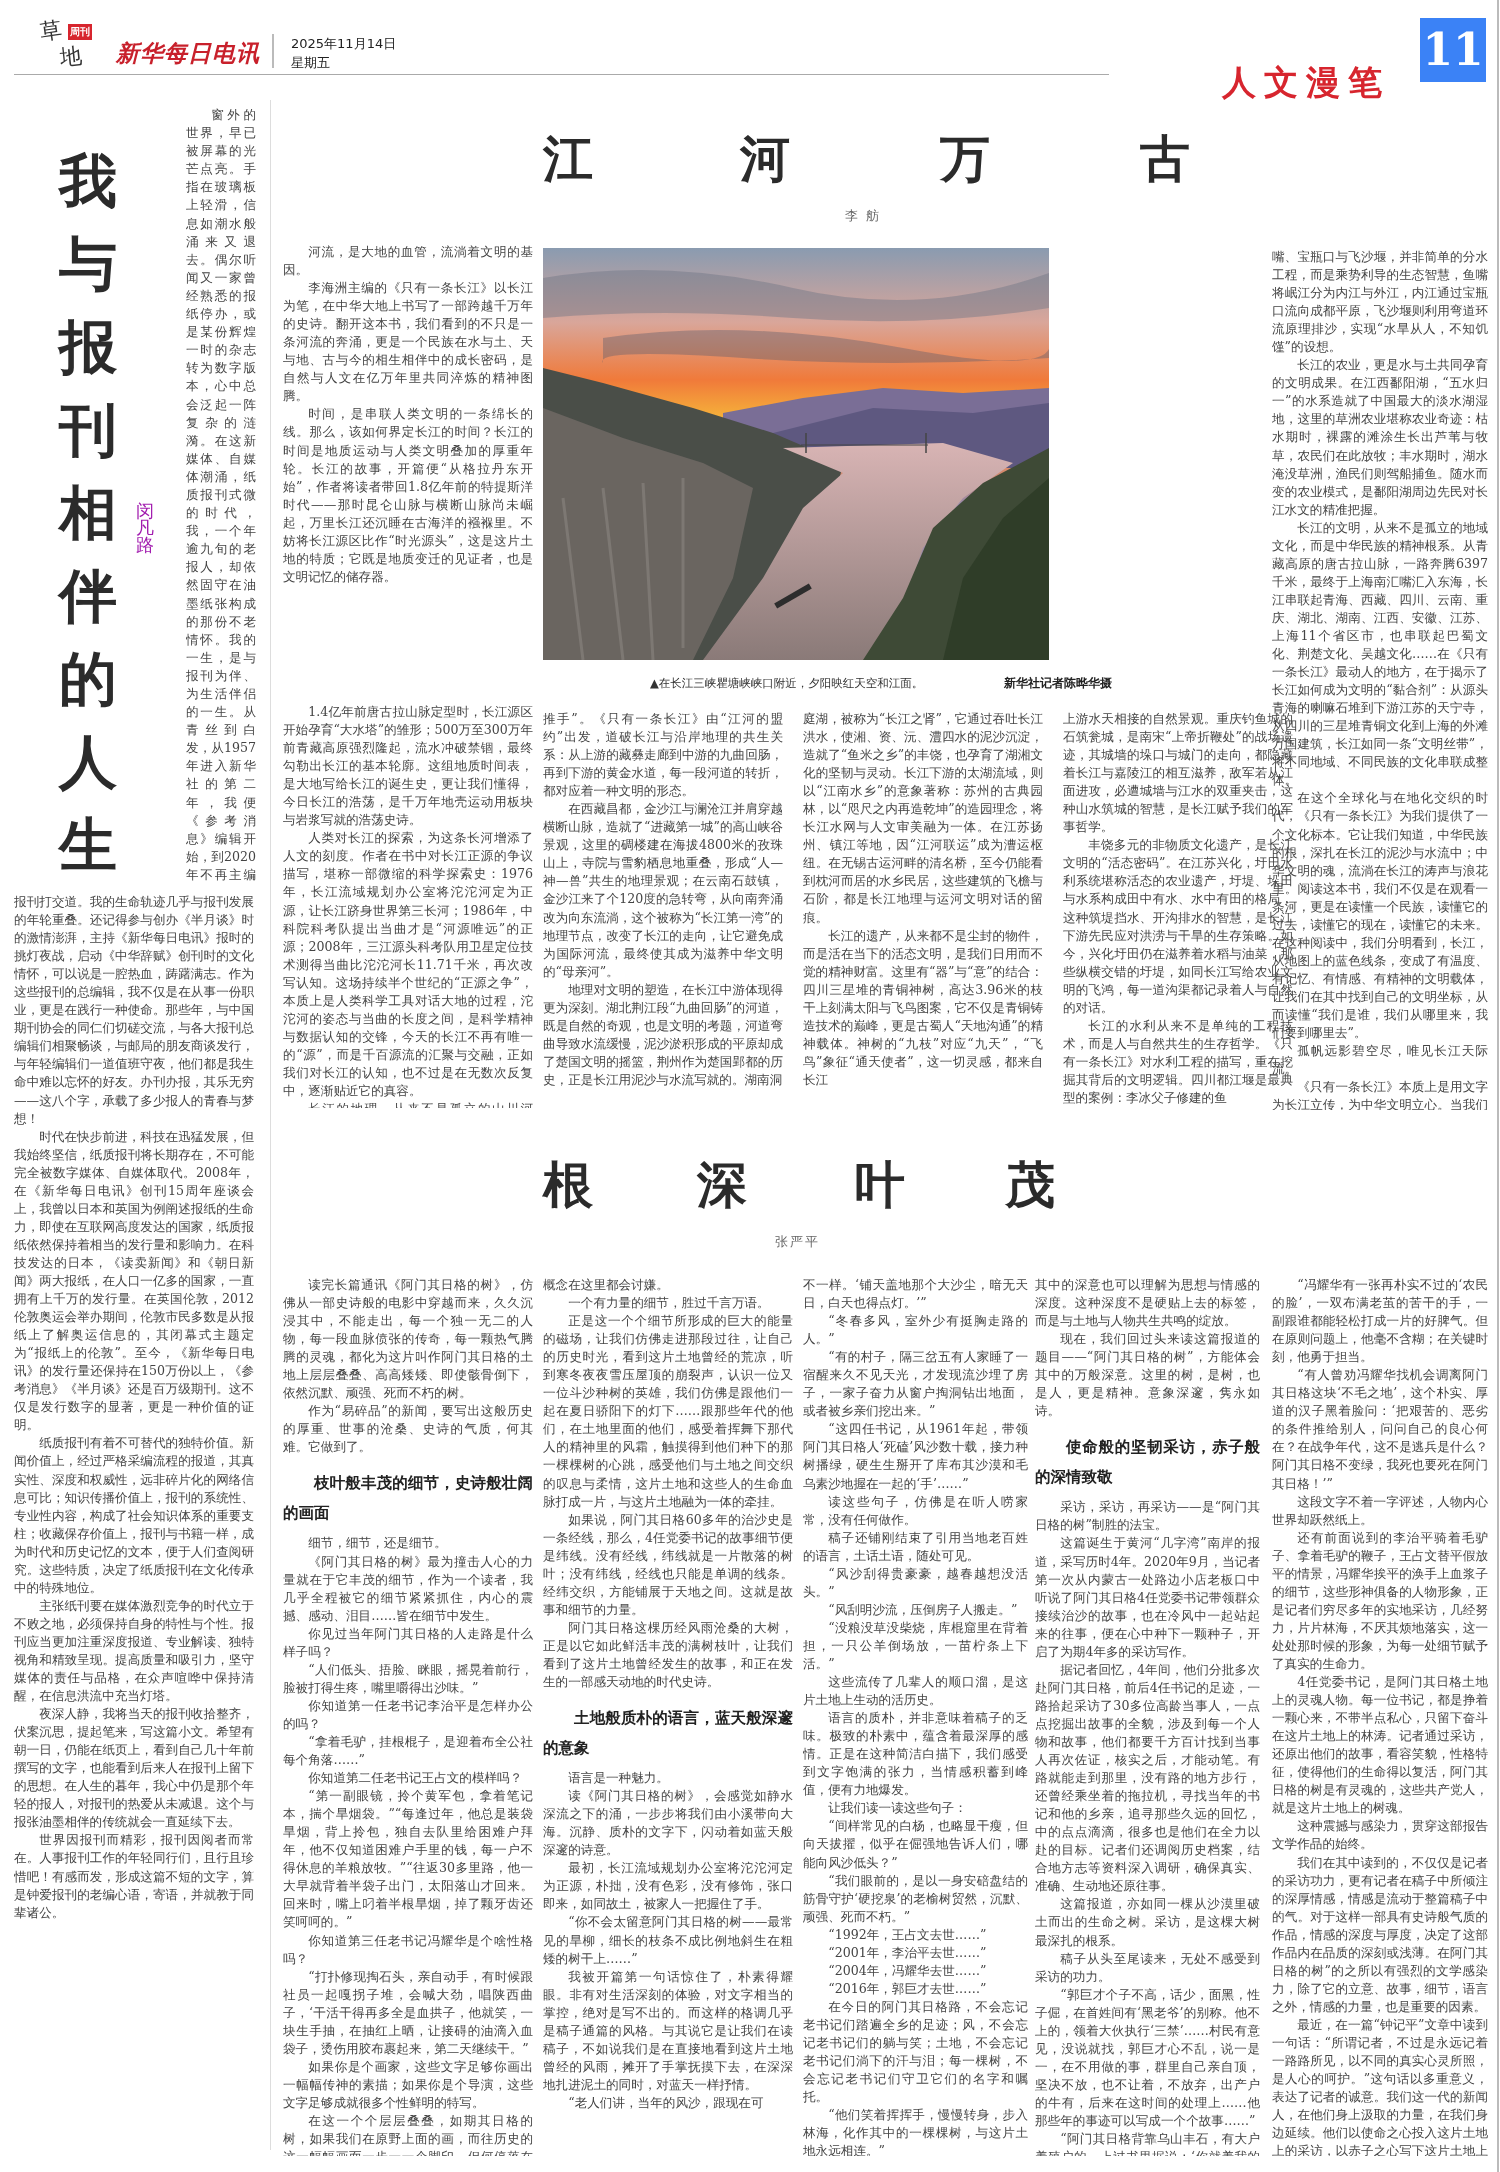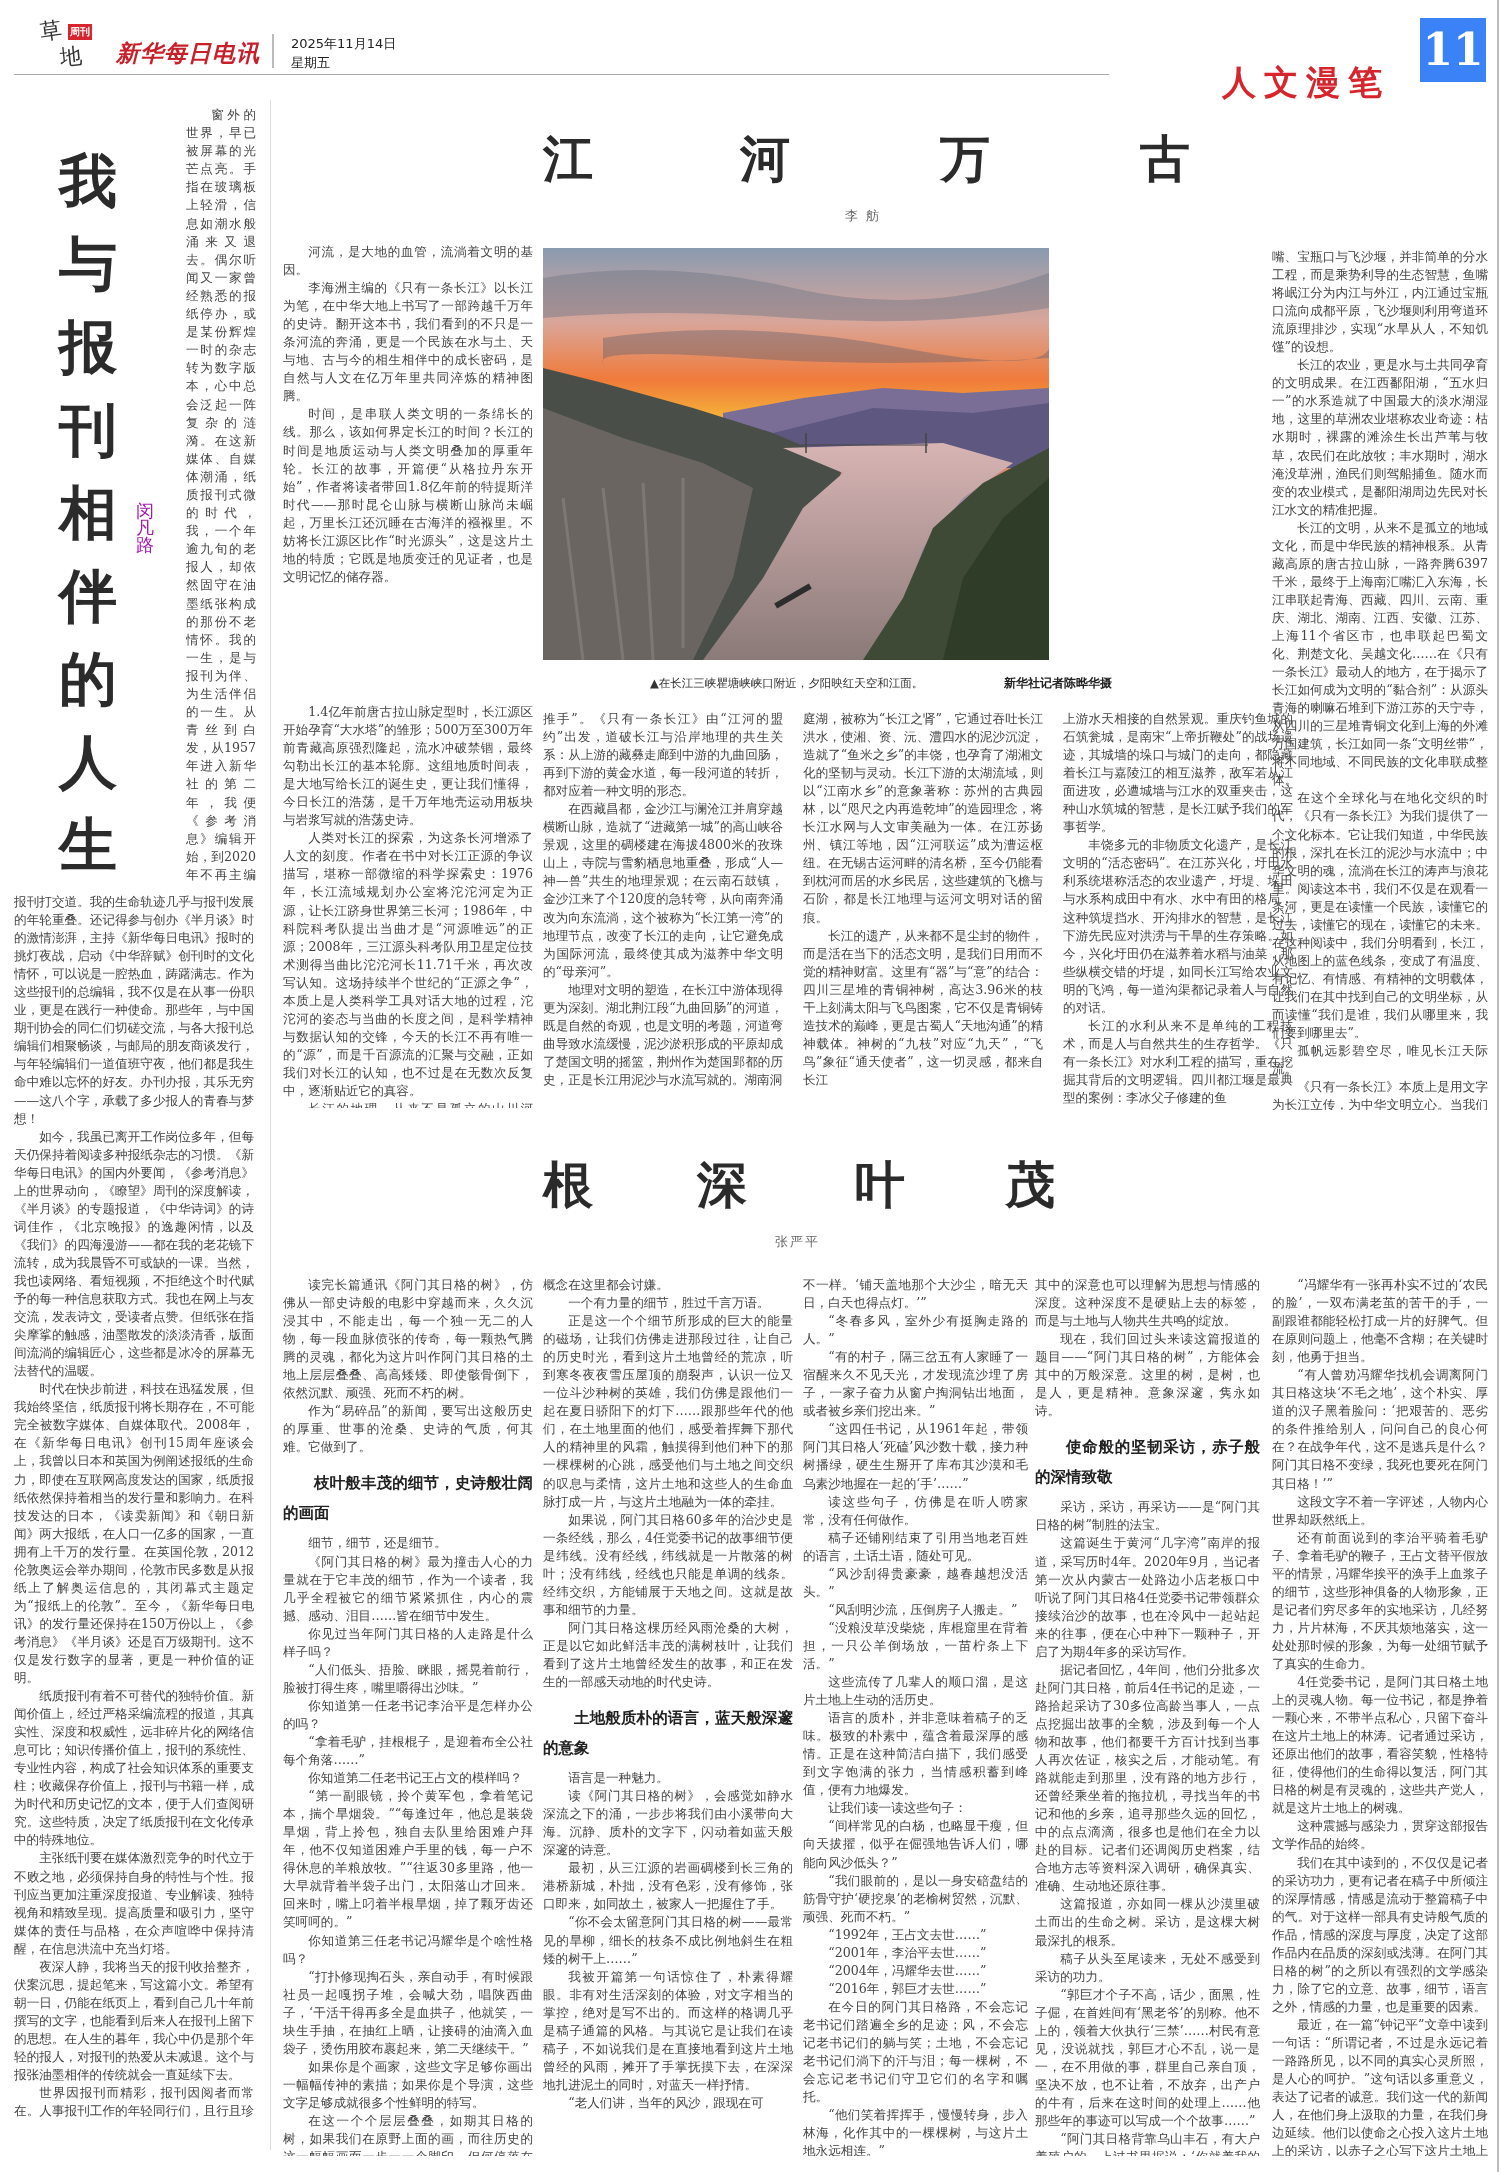--- a/index.html
+++ b/index.html
@@ -64,21 +64,20 @@
 </header>
 
 <article>
   <div class="vtitle">我与报刊相伴的人生</div>
   <div class="vauthor">闵凡路</div>
   <div class="col narrow-col">
     <p>窗外的世界，早已被屏幕的光芒点亮。手指在玻璃板上轻滑，信息如潮水般涌来又退去。偶尔听闻又一家曾经熟悉的报纸停办，或是某份辉煌一时的杂志转为数字版本，心中总会泛起一阵复杂的涟漪。在这新媒体、自媒体潮涌，纸质报刊式微的时代，我，一个年逾九旬的老报人，却依然固守在油墨纸张构成的那份不老情怀。我的一生，是与报刊为伴、为生活伴侣的一生。从青丝到白发，从1957年进入新华社的第二年，我便《参考消息》编辑开始，到2020年不再主编《中华辞赋》杂志为止，62年岁月，不停顿地与</p>
   </div>
   <div class="col left-col">
     <p class="noindent">报刊打交道。我的生命轨迹几乎与报刊发展的年轮重叠。还记得参与创办《半月谈》时的激情澎湃，主持《新华每日电讯》报时的挑灯夜战，启动《中华辞赋》创刊时的文化情怀，可以说是一腔热血，踌躇满志。作为这些报刊的总编辑，我不仅是在从事一份职业，更是在践行一种使命。那些年，与中国期刊协会的同仁们切磋交流，与各大报刊总编辑们相聚畅谈，与邮局的朋友商谈发行，与年轻编辑们一道值班守夜，他们都是我生命中难以忘怀的好友。办刊办报，其乐无穷——这八个字，承载了多少报人的青春与梦想！</p>
-    <p>如今，我虽已离开工作岗位多年，但每天仍保持着阅读多种报纸杂志的习惯。《新华每日电讯》的国内外要闻，《参考消息》上的世界动向，《瞭望》周刊的深度解读，《半月谈》的专题报道，《中华诗词》的诗词佳作，《北京晚报》的逸趣闲情，以及《我们》的四海漫游——都在我的老花镜下流转，成为我晨昏不可或缺的一课。当然，我也读网络、看短视频，不拒绝这个时代赋予的每一种信息获取方式。我也在网上与友交流，发表诗文，受读者点赞。但纸张在指尖摩挲的触感，油墨散发的淡淡清香，版面间流淌的编辑匠心，这些都是冰冷的屏幕无法替代的温暖。</p>
     <p>时代在快步前进，科技在迅猛发展，但我始终坚信，纸质报刊将长期存在，不可能完全被数字媒体、自媒体取代。2008年，在《新华每日电讯》创刊15周年座谈会上，我曾以日本和英国为例阐述报纸的生命力，即使在互联网高度发达的国家，纸质报纸依然保持着相当的发行量和影响力。在科技发达的日本，《读卖新闻》和《朝日新闻》两大报纸，在人口一亿多的国家，一直拥有上千万的发行量。在英国伦敦，2012伦敦奥运会举办期间，伦敦市民多数是从报纸上了解奥运信息的，其闭幕式主题定为“报纸上的伦敦”。至今，《新华每日电讯》的发行量还保持在150万份以上，《参考消息》《半月谈》还是百万级期刊。这不仅是发行数字的显著，更是一种价值的证明。</p>
     <p>纸质报刊有着不可替代的独特价值。新闻价值上，经过严格采编流程的报道，其真实性、深度和权威性，远非碎片化的网络信息可比；知识传播价值上，报刊的系统性、专业性内容，构成了社会知识体系的重要支柱；收藏保存价值上，报刊与书籍一样，成为时代和历史记忆的文本，便于人们查阅研究。这些特质，决定了纸质报刊在文化传承中的特殊地位。</p>
     <p>主张纸刊要在媒体激烈竞争的时代立于不败之地，必须保持自身的特性与个性。报刊应当更加注重深度报道、专业解读、独特视角和精致呈现。提高质量和吸引力，坚守媒体的责任与品格，在众声喧哗中保持清醒，在信息洪流中充当灯塔。</p>
     <p>夜深人静，我将当天的报刊收拾整齐，伏案沉思，提起笔来，写这篇小文。希望有朝一日，仍能在纸页上，看到自己几十年前撰写的文字，也能看到后来人在报刊上留下的思想。在人生的暮年，我心中仍是那个年轻的报人，对报刊的热爱从未减退。这个与报张油墨相伴的传统就会一直延续下去。</p>
     <p>世界因报刊而精彩，报刊因阅者而常在。人事报刊工作的年轻同行们，且行且珍惜吧！有感而发，形成这篇不短的文字，算是钟爱报刊的老编心语，寄语，并就教于同辈诸公。</p>
 
   </div>
 </article>
 
 <div class="colsep" style="left:270px; top:100px; height:2050px;"></div>
@@ -187,21 +186,21 @@
   </div>
   <div class="col" style="left:543px; top:1276px; width:250px; height:880px;">
     <p class="noindent">概念在这里都会讨嫌。</p>
     <p>一个有力量的细节，胜过千言万语。</p>
     <p>正是这一个个细节所形成的巨大的能量的磁场，让我们仿佛走进那段过往，让自己的历史时光，看到这片土地曾经的荒凉，听到寒冬夜夜雪压屋顶的崩裂声，认识一位又一位斗沙种树的英雄，我们仿佛是跟他们一起在夏日骄阳下的灯下……跟那些年代的他们，在土地里面的他们，感受着挥舞下那代人的精神里的风霜，触摸得到他们种下的那一棵棵树的心跳，感受他们与土地之间交织的叹息与柔情，这片土地和这些人的生命血脉打成一片，与这片土地融为一体的牵挂。</p>
     <p>如果说，阿门其日格60多年的治沙史是一条经线，那么，4任党委书记的故事细节便是纬线。没有经线，纬线就是一片散落的树叶；没有纬线，经线也只能是单调的线条。经纬交织，方能铺展于天地之间。这就是故事和细节的力量。</p>
     <p>阿门其日格这棵历经风雨沧桑的大树，正是以它如此鲜活丰茂的满树枝叶，让我们看到了这片土地曾经发生的故事，和正在发生的一部感天动地的时代史诗。</p>
     <div class="subhead">土地般质朴的语言，蓝天般深邃的意象</div>
     <p>语言是一种魅力。</p>
     <p>读《阿门其日格的树》，会感觉如静水深流之下的涌，一步步将我们由小溪带向大海。沉静、质朴的文字下，闪动着如蓝天般深邃的诗意。</p>
-    <p>最初，从三江源的岩画碉楼到长三角的港桥新城，朴拙，没有色彩，没有修饰，张口即来，如同故土，被家人一把握住了手。</p>
+    <p>最初，长江流域规划办公室将沱沱河定为正源，朴拙，没有色彩，没有修饰，张口即来，如同故土，被家人一把握住了手。</p>
     <p>“你不会太留意阿门其日格的树——最常见的旱柳，细长的枝条不成比例地斜生在粗矮的树干上……”</p>
     <p>我被开篇第一句话惊住了，朴素得耀眼。非有对生活深刻的体验，对文字相当的掌控，绝对是写不出的。而这样的格调几乎是稿子通篇的风格。与其说它是让我们在读稿子，不如说我们是在直接地看到这片土地曾经的风雨，摊开了手掌抚摸下去，在深深地扎进泥土的同时，对蓝天一样抒情。</p>
     <p>“老人们讲，当年的风沙，跟现在可</p>
   </div>
   <div class="col" style="left:803px; top:1276px; width:225px; height:880px;">
     <p class="noindent">不一样。‘铺天盖地那个大沙尘，暗无天日，白天也得点灯。’”</p>
     <p>“冬春多风，室外少有挺胸走路的人。”</p>
     <p>“有的村子，隔三岔五有人家睡了一宿醒来久不见天光，才发现流沙埋了房子，一家子奋力从窗户掏洞钻出地面，或者被乡亲们挖出来。”</p>
     <p>“这四任书记，从1961年起，带领阿门其日格人‘死磕’风沙数十载，接力种树播绿，硬生生掰开了库布其沙漠和毛乌素沙地握在一起的‘手’……”</p>
     <p>读这些句子，仿佛是在听人唠家常，没有任何做作。</p>

